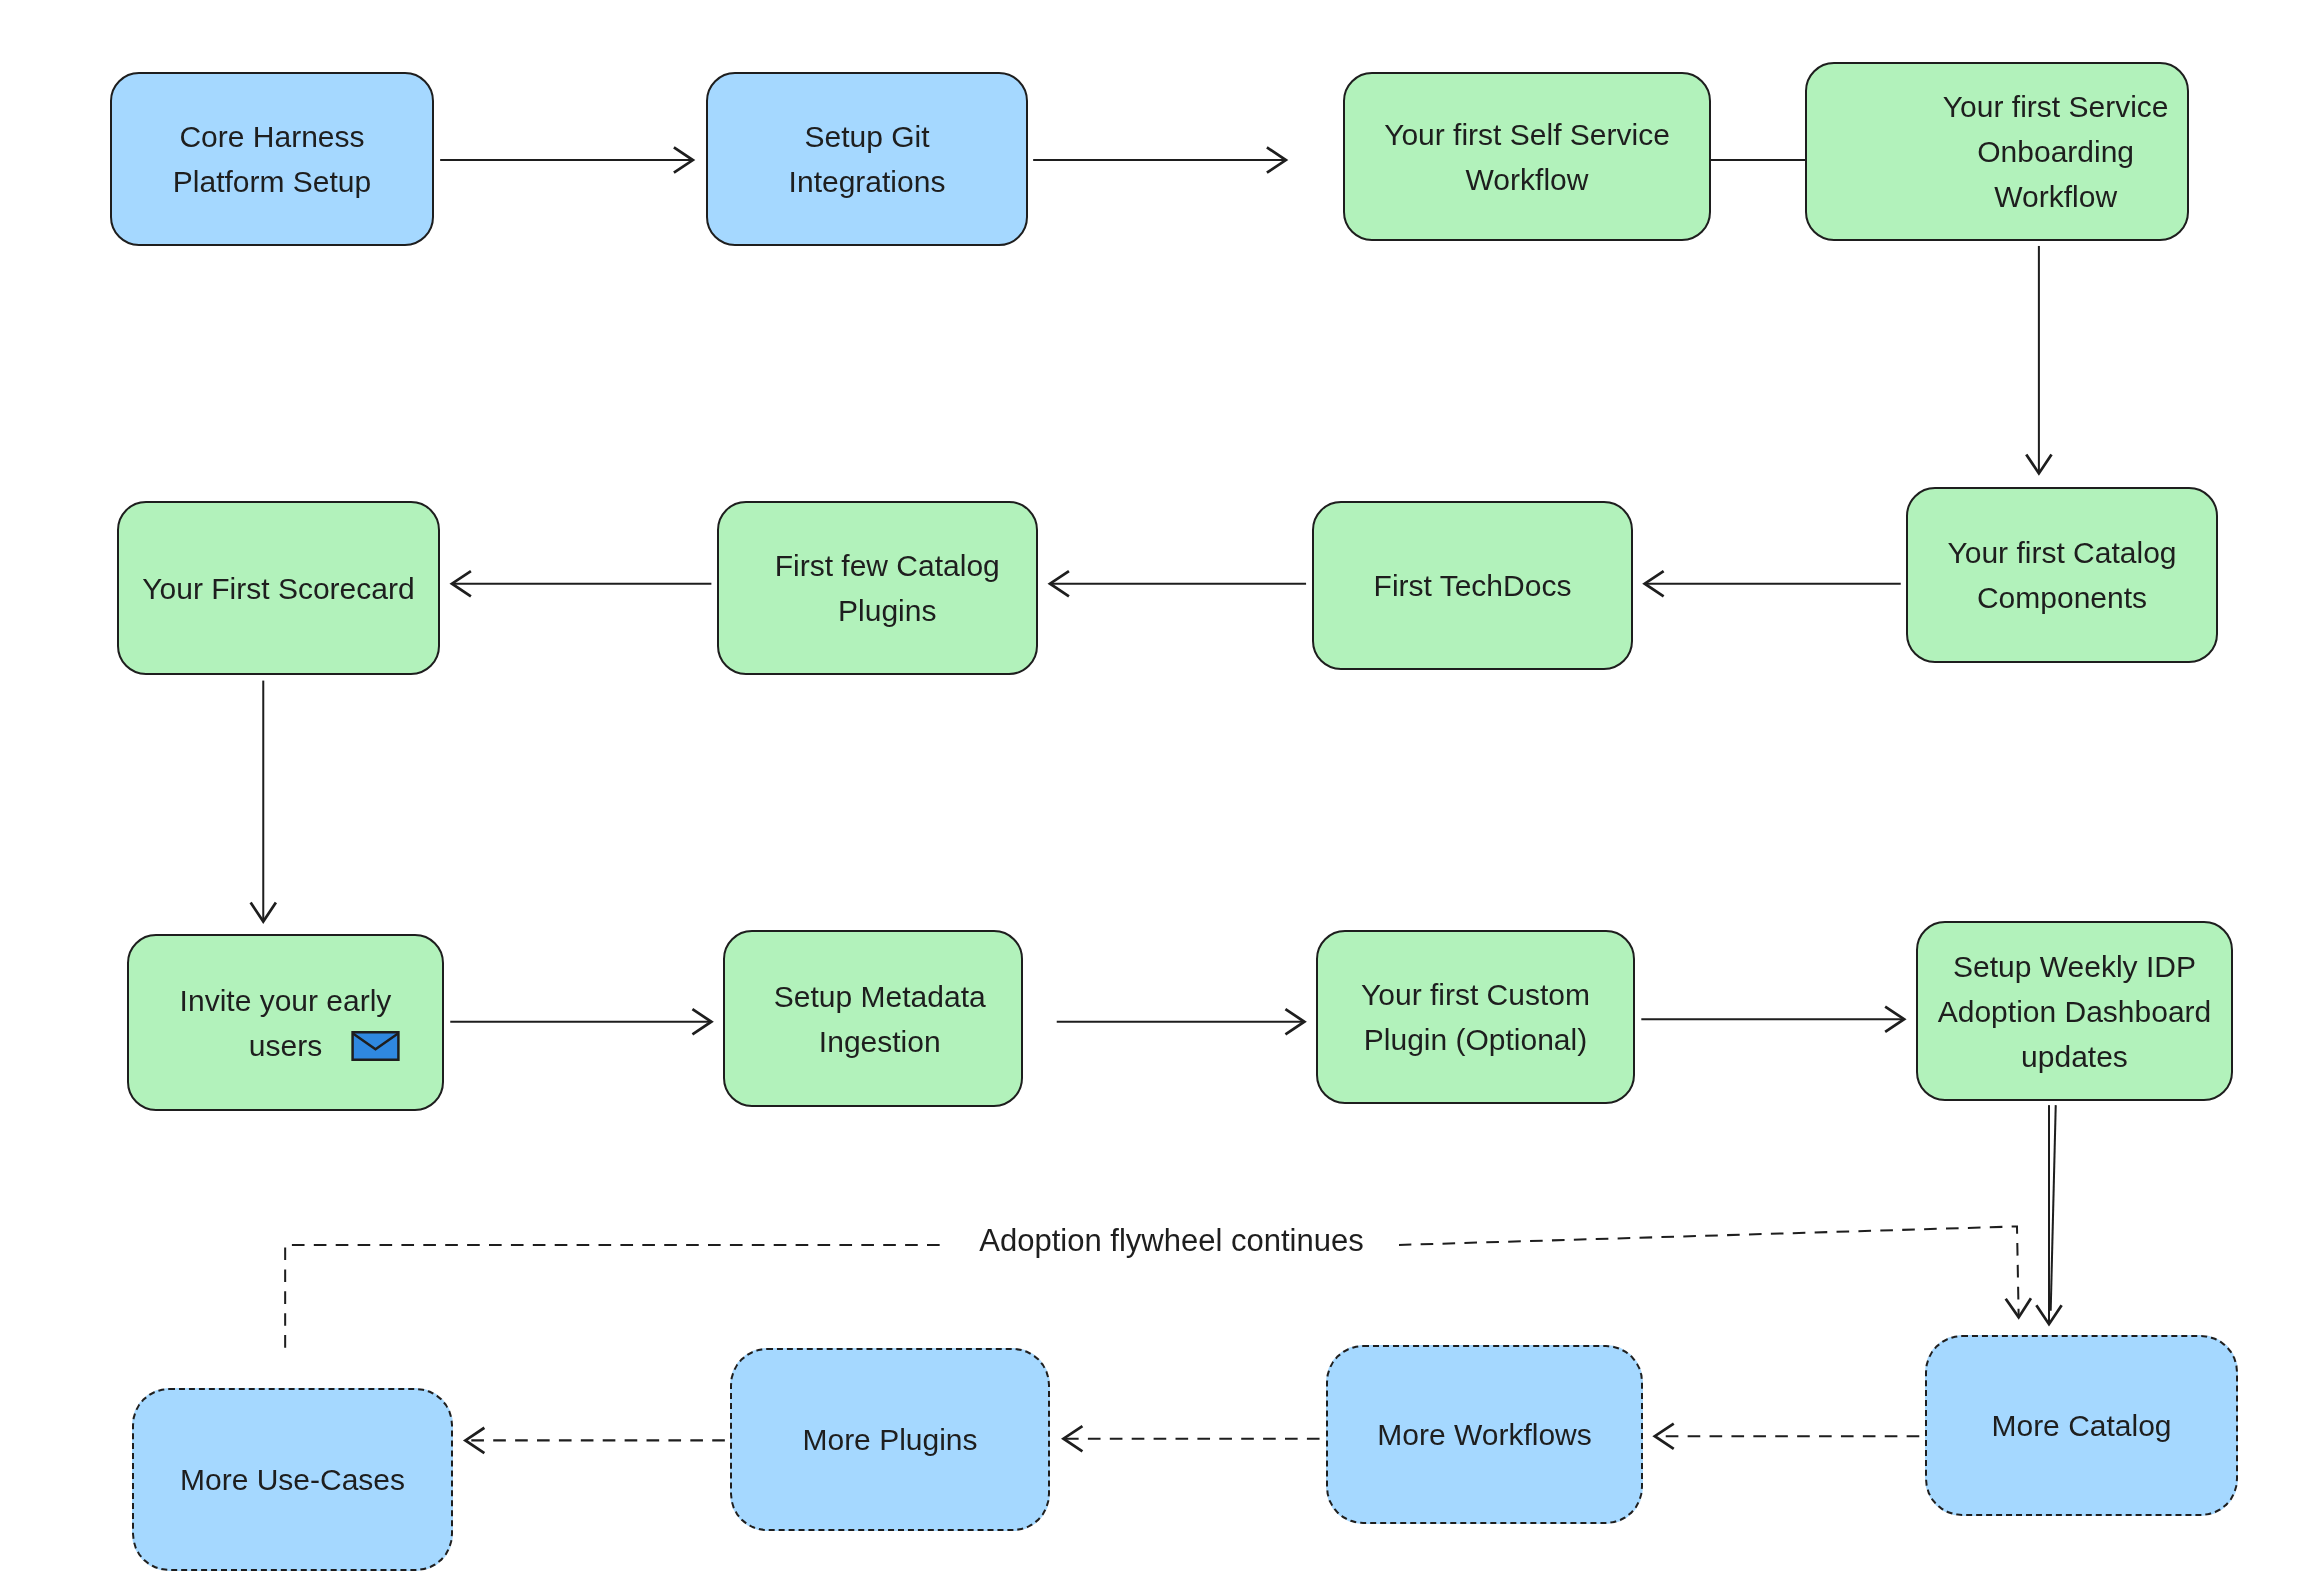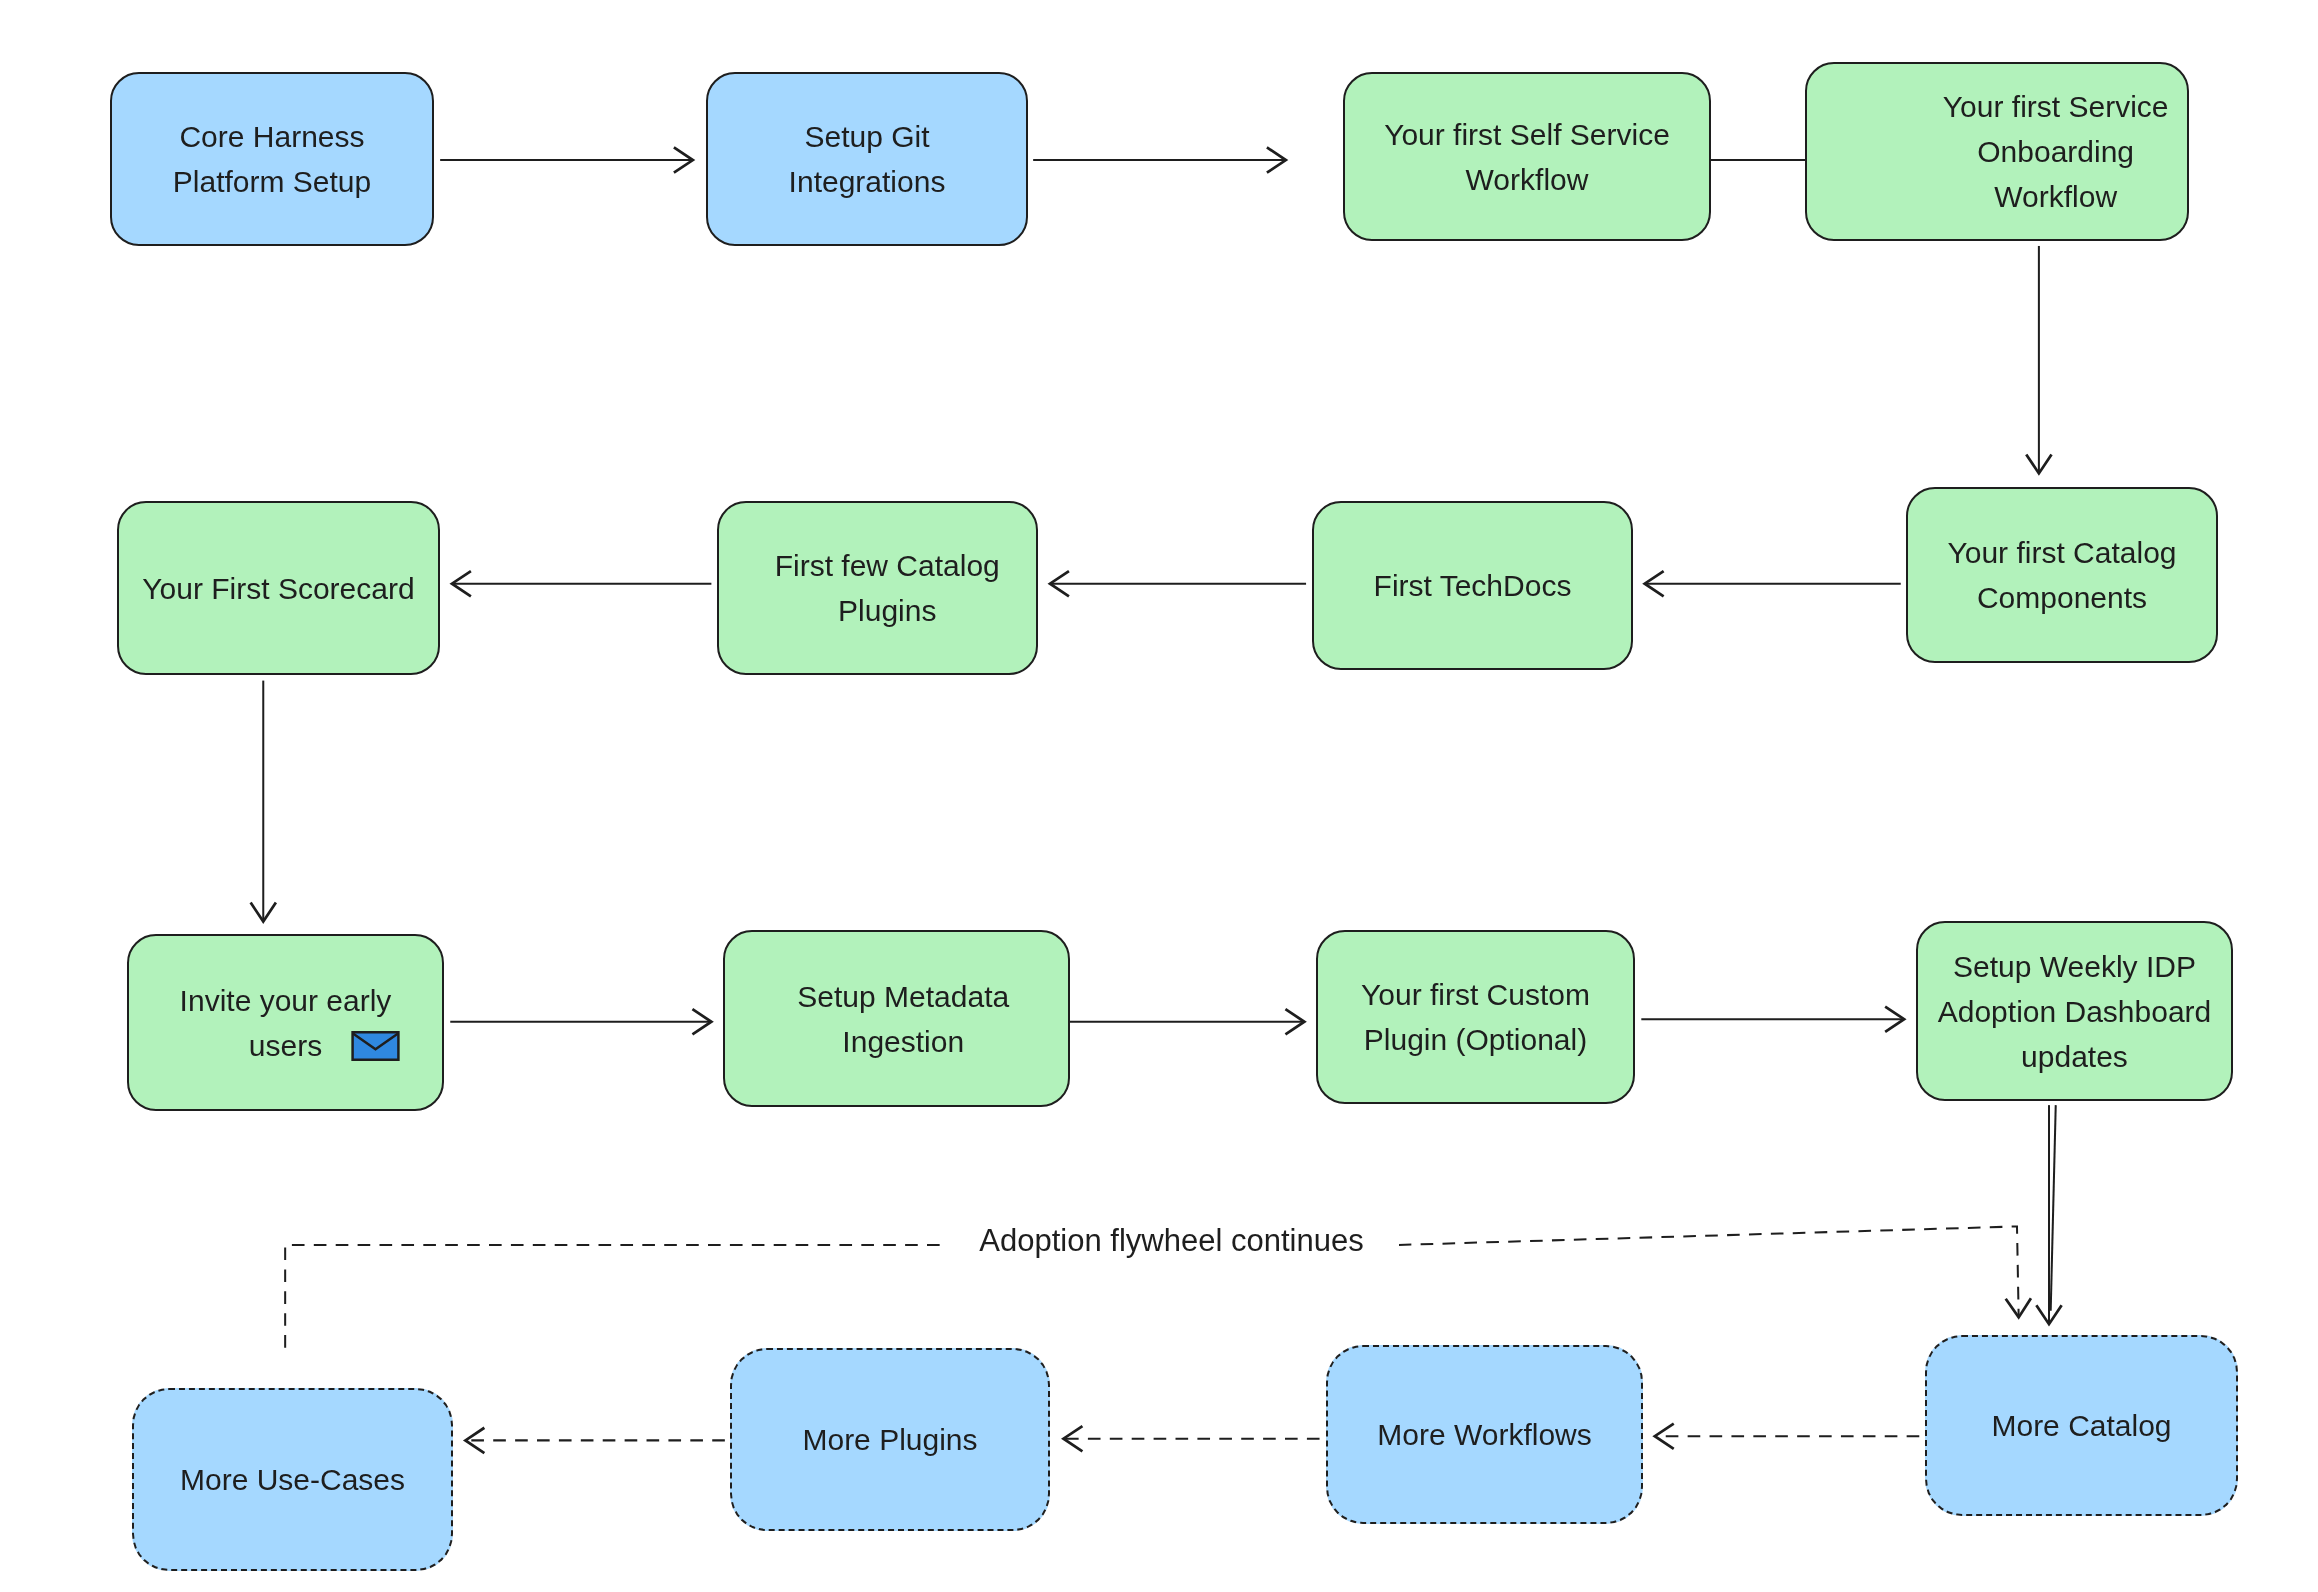--- a/index.html
+++ b/index.html
@@ -35,21 +35,21 @@
   #n-git      { left: 706px;  top: 72px;   width: 322px; height: 174px; }
   #n-ssw      { left: 1343px; top: 72px;   width: 368px; height: 169px; }
   #n-sow      { left: 1805px; top: 62px;   width: 384px; height: 179px; justify-content: flex-end; }
 
   #n-scard    { left: 117px;  top: 501px;  width: 323px; height: 174px; }
   #n-cplug    { left: 717px;  top: 501px;  width: 321px; height: 174px; padding-left: 38px; }
   #n-tdocs    { left: 1312px; top: 501px;  width: 321px; height: 169px; }
   #n-ccomp    { left: 1906px; top: 487px;  width: 312px; height: 176px; }
 
   #n-invite   { left: 127px;  top: 934px; width: 317px; height: 177px; }
-  #n-meta     { left: 723px;  top: 930px; width: 347px; height: 177px; padding-left: 32px; }
+  #n-meta     { left: 723px;  top: 930px; width: 300px; height: 177px; padding-left: 32px; }
   #n-custom   { left: 1316px; top: 930px; width: 319px; height: 174px; }
   #n-dash     { left: 1916px; top: 921px; width: 317px; height: 180px; }
 
   #n-musecases  { left: 132px;  top: 1388px; width: 321px; height: 183px; }
   #n-mplugins   { left: 730px;  top: 1348px; width: 320px; height: 183px; align-items: center; }
   #n-mworkflows { left: 1326px; top: 1345px; width: 317px; height: 179px; }
   #n-mcatalog   { left: 1925px; top: 1335px; width: 313px; height: 181px; }
 
   #connectors { position: absolute; left: 0; top: 0; }
 

